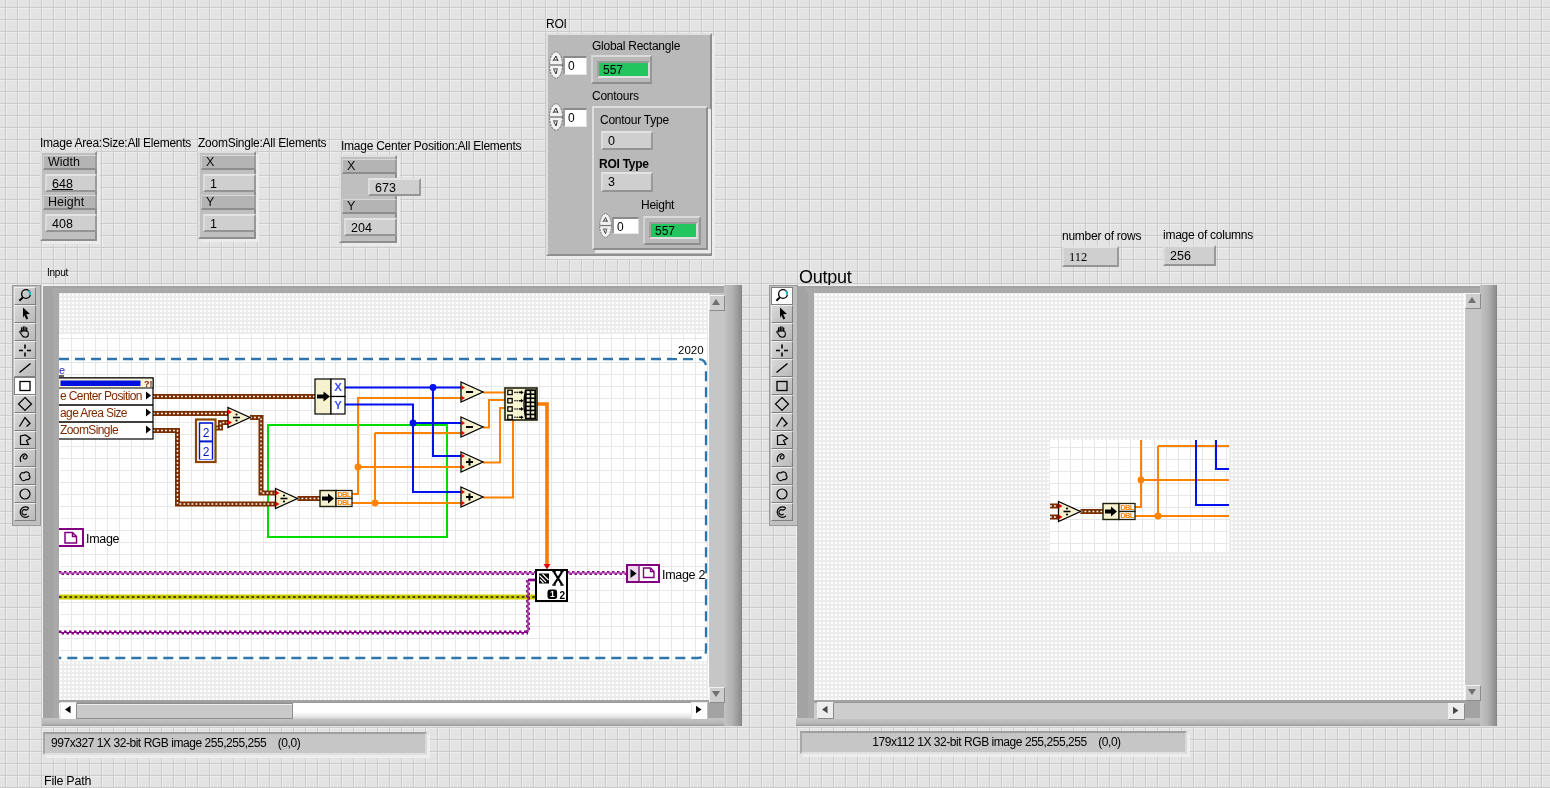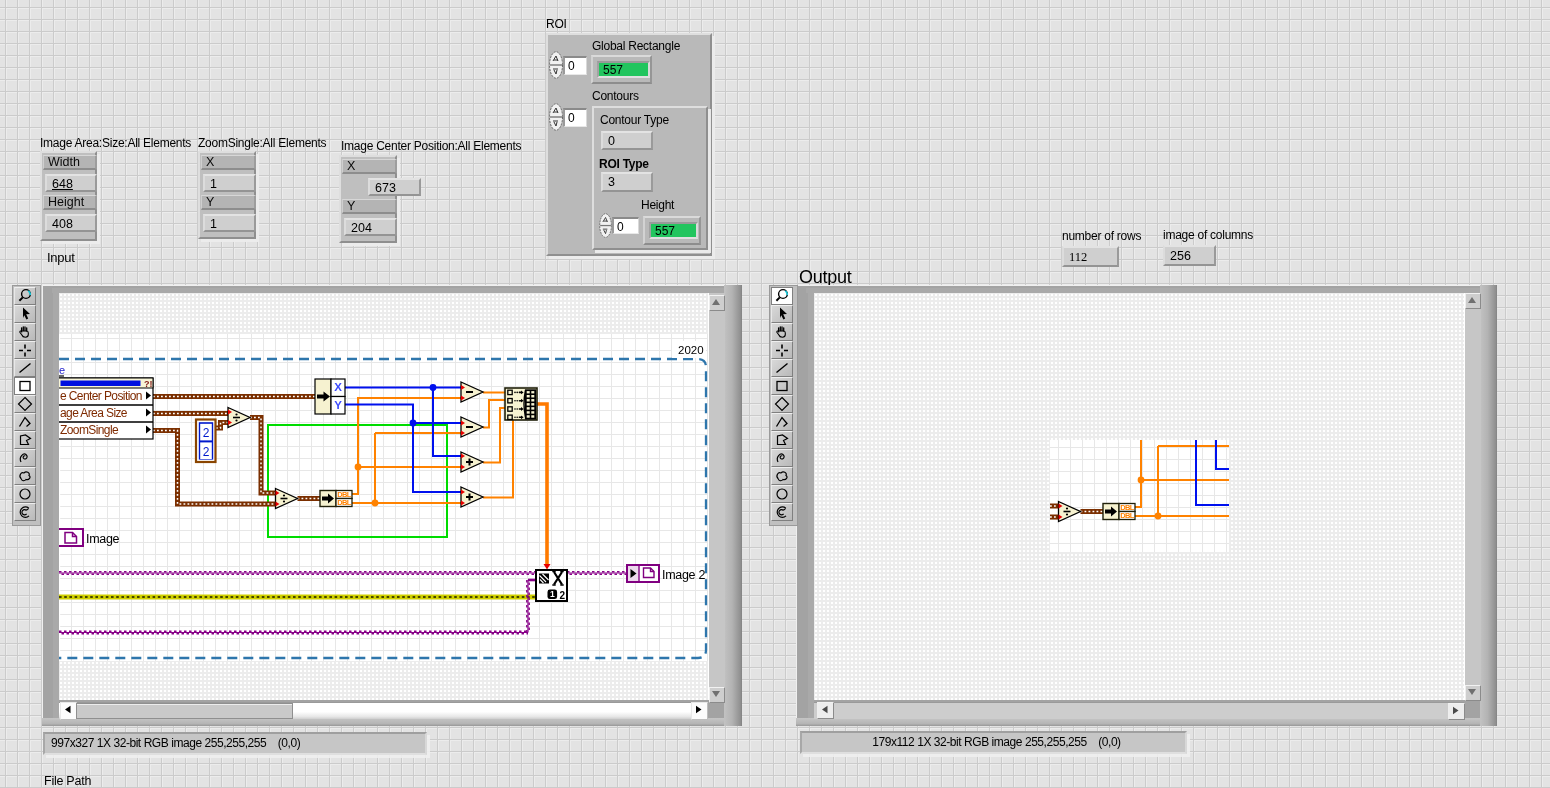--- a/index.html
+++ b/index.html
@@ -136,21 +136,21 @@
   <div class="inner" style="left:4px;top:4px;width:41px;height:13px;">557</div>
 </div>
 
 <div class="lbl" style="left:1062px;top:229px;">number of rows</div>
 <div class="val" style="left:1062px;top:246px;width:48px;height:17px;line-height:18px;font-family:Liberation Serif, serif;">112</div>
 <div class="lbl" style="left:1163px;top:228px;">image of columns</div>
 <div class="val" style="left:1163px;top:245px;width:44px;height:17px;line-height:18px;">256</div>
 
 <div class="lbl" style="left:44px;top:774px;font-size:12.5px;">File Path</div>
 
-<div class="lbl" style="left:47px;top:250px;font-size:13px;">Input</div>
+<div class="lbl" style="left:47px;top:267px;font-size:10px;">Input</div>
 <div id="in-frame" class="frame" style="left:42px;top:285px;width:700px;height:441px;">
   <div class="darkband" style="left:10px;top:3px;width:672px;height:5px;"></div>
   <div class="darkband" style="left:11px;top:3px;width:6px;height:430px;"></div>
   <div class="rightband" style="left:682px;width:18px;"></div>
   <div class="bottomband" style="left:0px;top:433px;width:682px;height:8px;"></div>
 
   <div class="abs" id="in-content" style="left:17px;top:8px;width:649px;height:407px;"><svg width="649" height="407" viewBox="0 0 649 407">
 <defs>
 <pattern id="ht1" width="4" height="4" patternUnits="userSpaceOnUse">
             <rect width="4" height="4" fill="#ececec"></rect>

